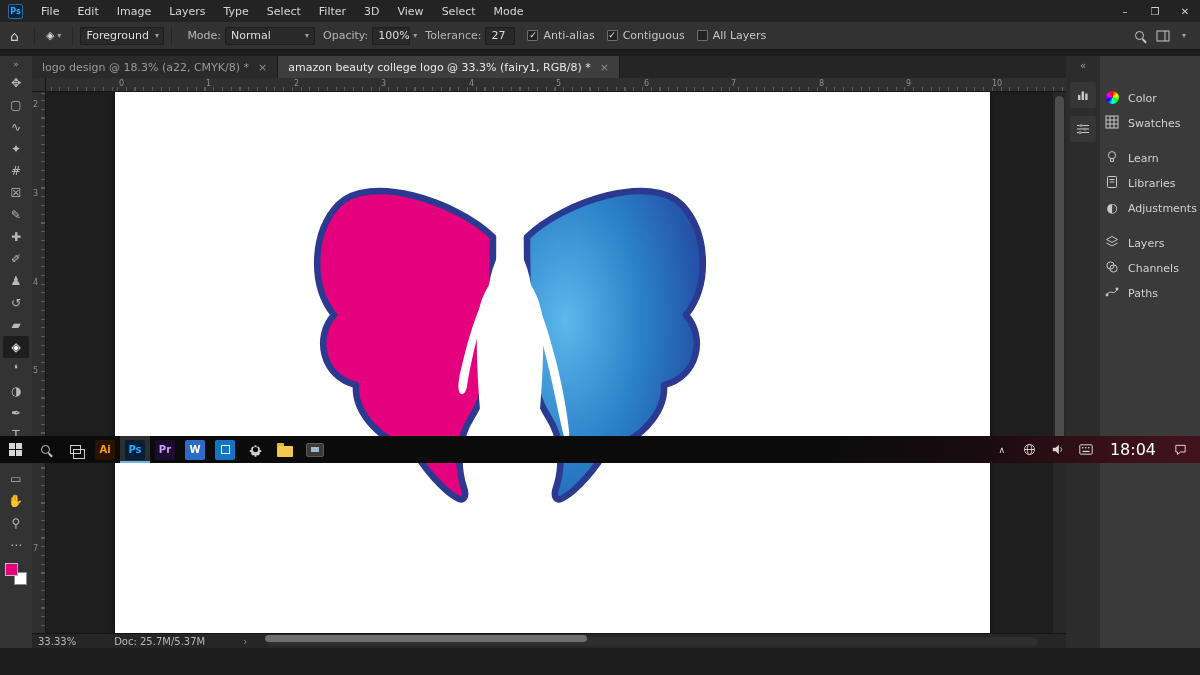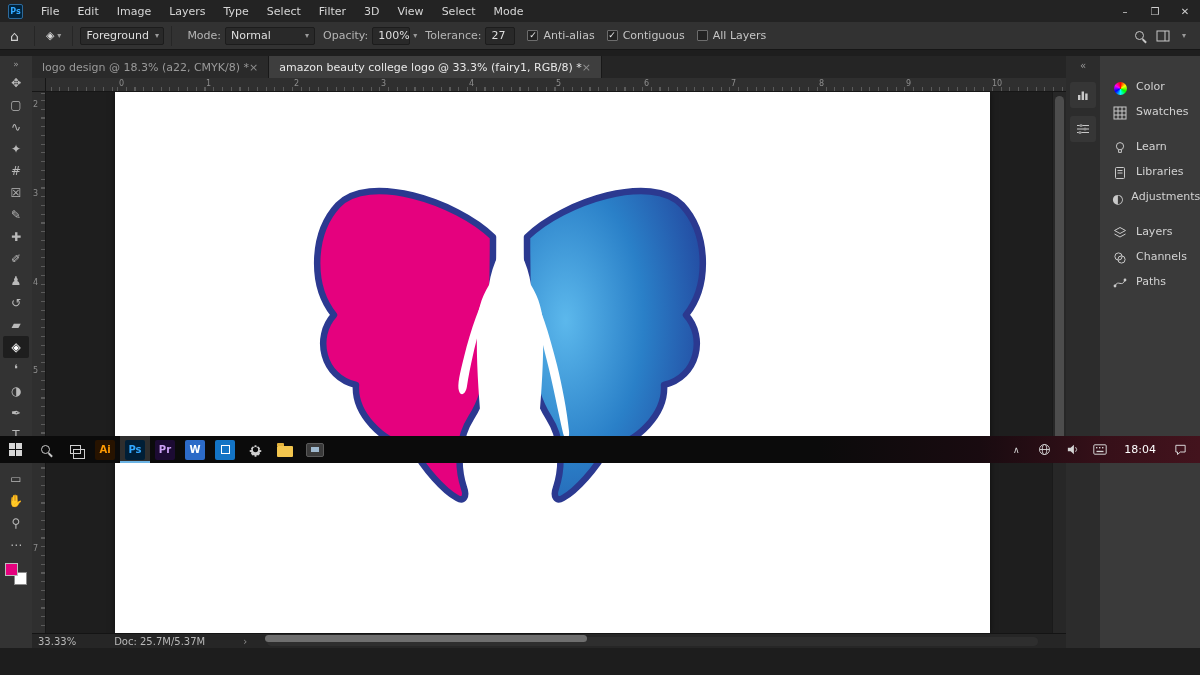--- a/index.html
+++ b/index.html
@@ -52,21 +52,21 @@
   .tool.sel { background:#1e1e1e; }
   .tool.sel .tglyph { color:#ffffff; }
   .swatch-stack { position:relative; width:24px; height:24px; margin-top:6px; }
   .swatch-bg { position:absolute; right:1px; bottom:1px; width:13px; height:13px; background:#ffffff;
                border:1px solid #8a8a8a; }
   .swatch-fg { position:absolute; left:1px; top:1px; width:13px; height:13px; background:#e5017e;
                border:1px solid #bdbdbd; }
 
   
   .tabrow { position:absolute; left:32px; top:6px; width:1034px; height:22px; background:#252525; display:flex; }
-  .tab { display:flex; align-items:center; padding:0 10px; font-size:11px; height:22px;
+  .tab { display:flex; align-items:center; gap:9px; padding:0 10px; font-size:11px; height:22px;
          border-right:1px solid #181818; white-space:nowrap; }
   .tab.inactive { background:#2a2a2a; color:#9a9a9a; }
   .tab.active { background:#3e3e3e; color:#e8e8e8; }
   .tab .x { font-size:11px; color:#8d8d8d; }
 
   
   .canvasarea { position:absolute; left:32px; top:28px; width:1034px; height:555px; background:#1e1e1e; }
   .ruler-corner { position:absolute; left:0; top:0; width:14px; height:14px; background:#2f2f2f;
                   border-right:1px solid #161616; border-bottom:1px solid #161616; }
   .hruler { position:absolute; left:14px; top:0; right:0; height:14px;
@@ -97,21 +97,21 @@
   .htrack { position:absolute; left:235px; right:28px; top:3px; height:9px; background:#2e2e2e; border-radius:5px; }
   .hthumb { position:absolute; left:233px; top:1px; width:322px; height:7px; background:#6e6e6e; border-radius:4px; }
 
   
   .railicons { position:absolute; left:1066px; top:6px; width:34px; bottom:0; background:#2c2c2c;
                display:flex; flex-direction:column; align-items:center; }
   .rail-collapse { color:#9a9a9a; font-size:10px; height:18px; display:flex; align-items:center; }
   .railbtn { width:26px; height:26px; margin-top:8px; display:flex; align-items:center; justify-content:center;
              border-radius:3px; background:#363636; }
   .rightpanel { position:absolute; left:1100px; top:6px; width:100px; bottom:0; background:#3a3a3a; }
-  .prow { position:absolute; left:0; width:100px; height:25px; display:flex; align-items:flex-start; gap:8px; padding-left:12px; }
+  .prow { position:absolute; left:0; width:100px; height:25px; display:flex; align-items:flex-end; gap:8px; padding-left:4px; }
   .picon { width:16px; height:16px; display:flex; align-items:center; justify-content:center; color:#c9c9c9; font-size:13px; }
   .plabel { color:#d2d2d2; font-size:11px; }
   .colorwheel { width:13px; height:13px; border-radius:50%;
                 background:conic-gradient(#f00,#ff0,#0f0,#0ff,#00f,#f0f,#f00); }
 
   
   .taskbar { position:absolute; left:0; bottom:16px; width:1200px; height:27px;
              background:linear-gradient(90deg,#0b0b0b 0,#0b0b0b 820px,#190b10 980px,#371019 1110px,#43131d 1200px);
              display:flex; align-items:center; z-index:40; }
   .tb-slot { width:30px; height:27px; display:flex; align-items:center; justify-content:center; }
@@ -126,21 +126,21 @@
   .folder::before { content:""; position:absolute; top:-3px; left:0; width:7px; height:3px; background:#e3b23c;
                     border-radius:1px 1px 0 0; }
   .generic-app { width:18px; height:14px; background:#3a3a3a; border:1px solid #5a5a5a; border-radius:2px;
                  display:flex; align-items:center; justify-content:center; }
   .generic-app i { display:block; width:8px; height:5px; background:#9fb9cf; }
   .blue-app { width:20px; height:20px; background:#1374c5; border-radius:2px;
               display:flex; align-items:center; justify-content:center; }
   .blue-app i { display:block; width:9px; height:9px; border:1.5px solid #fff; }
   .tb-right { margin-left:auto; display:flex; align-items:center; gap:4px; padding-right:8px; }
   .tray-item { width:24px; height:27px; display:flex; align-items:center; justify-content:center; color:#d9d9d9; }
-  .tb-time { color:#ffffff; font-size:11px; padding:0 8px; }
+  .tb-time { color:#ffffff; font-size:16px; padding:0 8px; }
 </style>
 </head>
 <body>
 
 <div class="screen">
 
   <div class="menubar">
     <div class="ps-badge">Ps</div>
     <span class="menu-item">File</span>
     <span class="menu-item">Edit</span>

